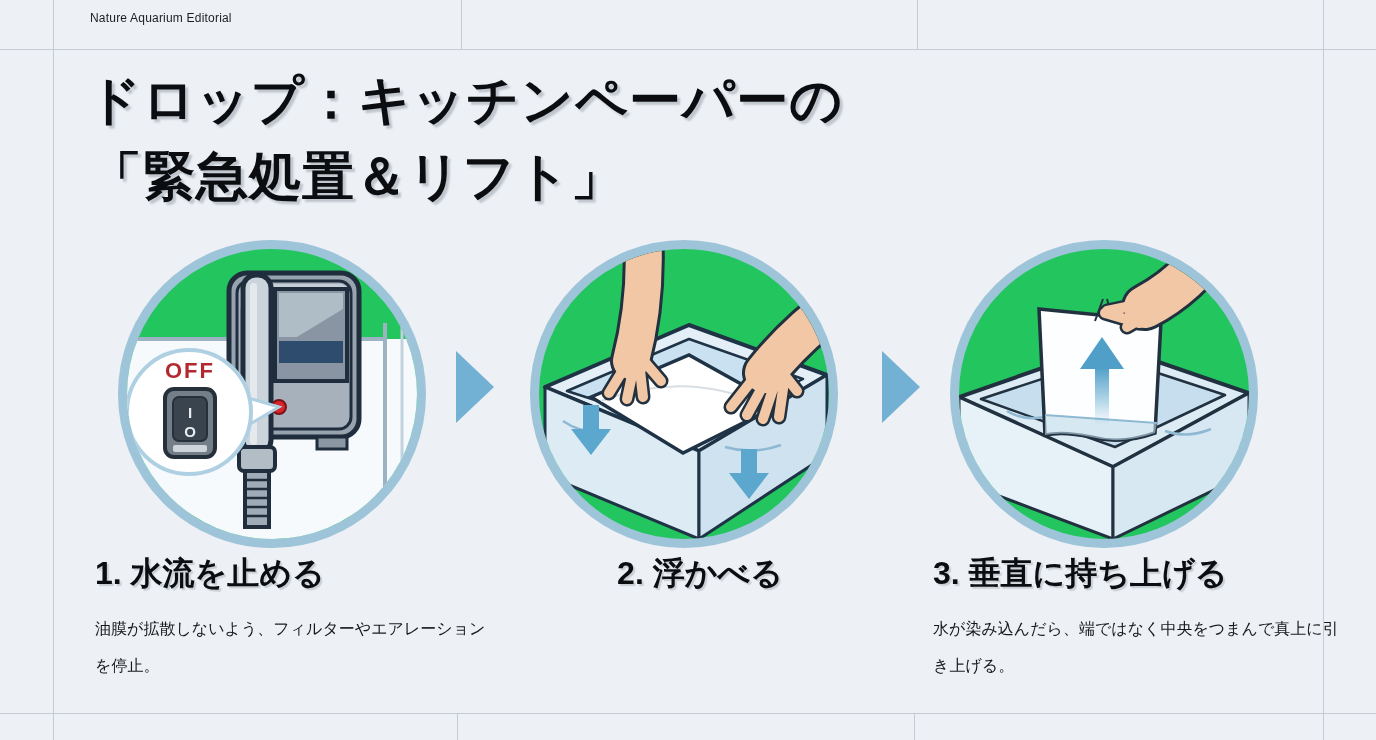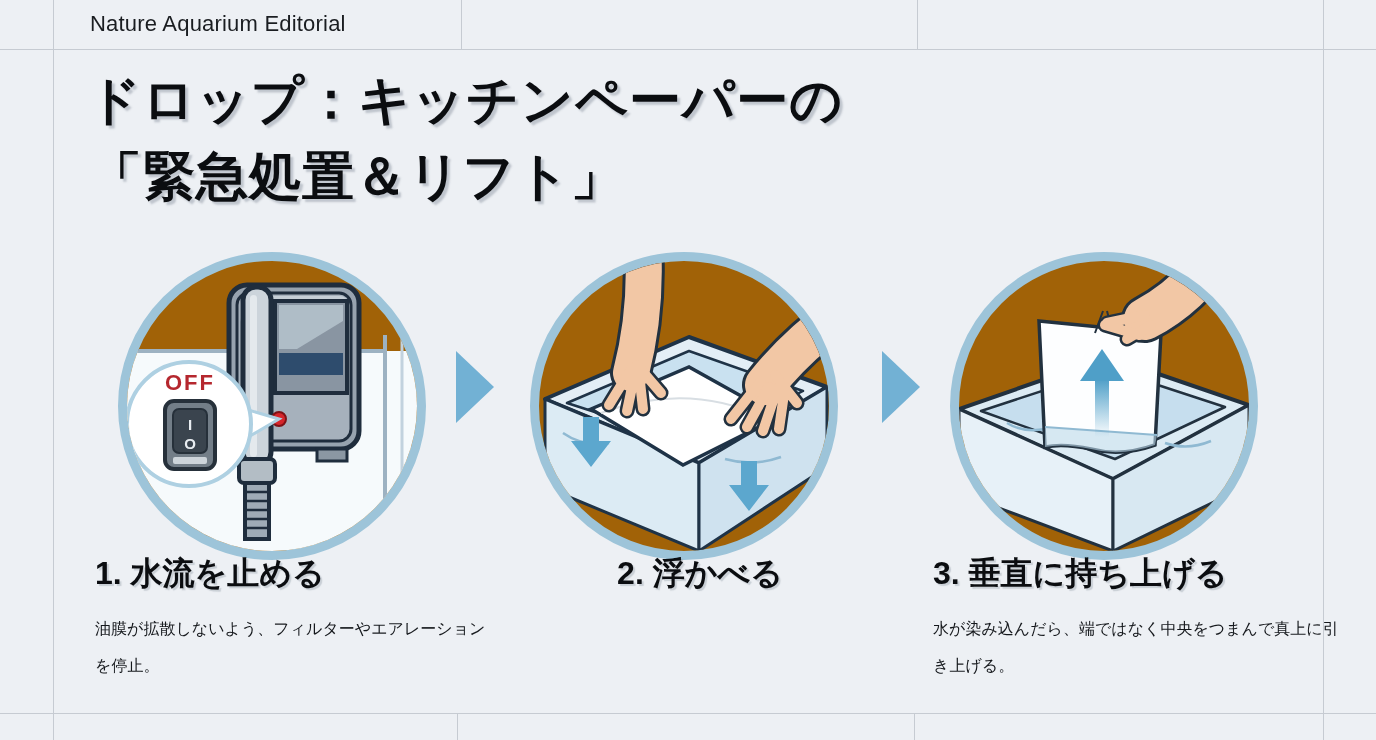--- a/index.html
+++ b/index.html
@@ -6,36 +6,36 @@
   body{
     width:1376px;height:740px;position:relative;overflow:hidden;
     background:#edf0f4;
     font-family:"Liberation Sans","DejaVu Sans",sans-serif;
     color:#111417;
   }
   .vline{position:absolute;width:1px;background:#c6cbd2;}
   .hline{position:absolute;height:1px;background:#c6cbd2;}
 
   .brand{
-    position:absolute;left:90px;top:11px;font-size:22px;color:#1a1d21;
+    position:absolute;left:90px;top:11px;font-size:12px;color:#1a1d21;
     letter-spacing:0.2px;
   }
 
   .title{
     position:absolute;left:88px;top:62px;width:1000px;
     font-size:52px;line-height:76px;font-weight:900;color:#0b0d10;
     letter-spacing:1px;
     text-shadow:3px 3px 2px rgba(135,145,158,0.45);
   }
   .title .line2{padding-left:2px;}
 
   .circle{
-    position:absolute;top:252px;width:290px;height:290px;
+    position:absolute;top:240px;width:290px;height:290px;
     border:9px solid #9dc4d9;border-radius:50%;
-    background:#a16207;overflow:hidden;
+    background:#22c55e;overflow:hidden;
   }
   .c1{left:118px;} .c2{left:530px;} .c3{left:950px;}
   .circle svg{display:block;width:290px;height:290px;}
 
   .next-arrow{
     position:absolute;top:351px;width:0;height:0;
     border-top:36px solid transparent;border-bottom:36px solid transparent;
     border-left:38px solid #72b1d4;
   }
   .a1{left:456px;} .a2{left:882px;}

